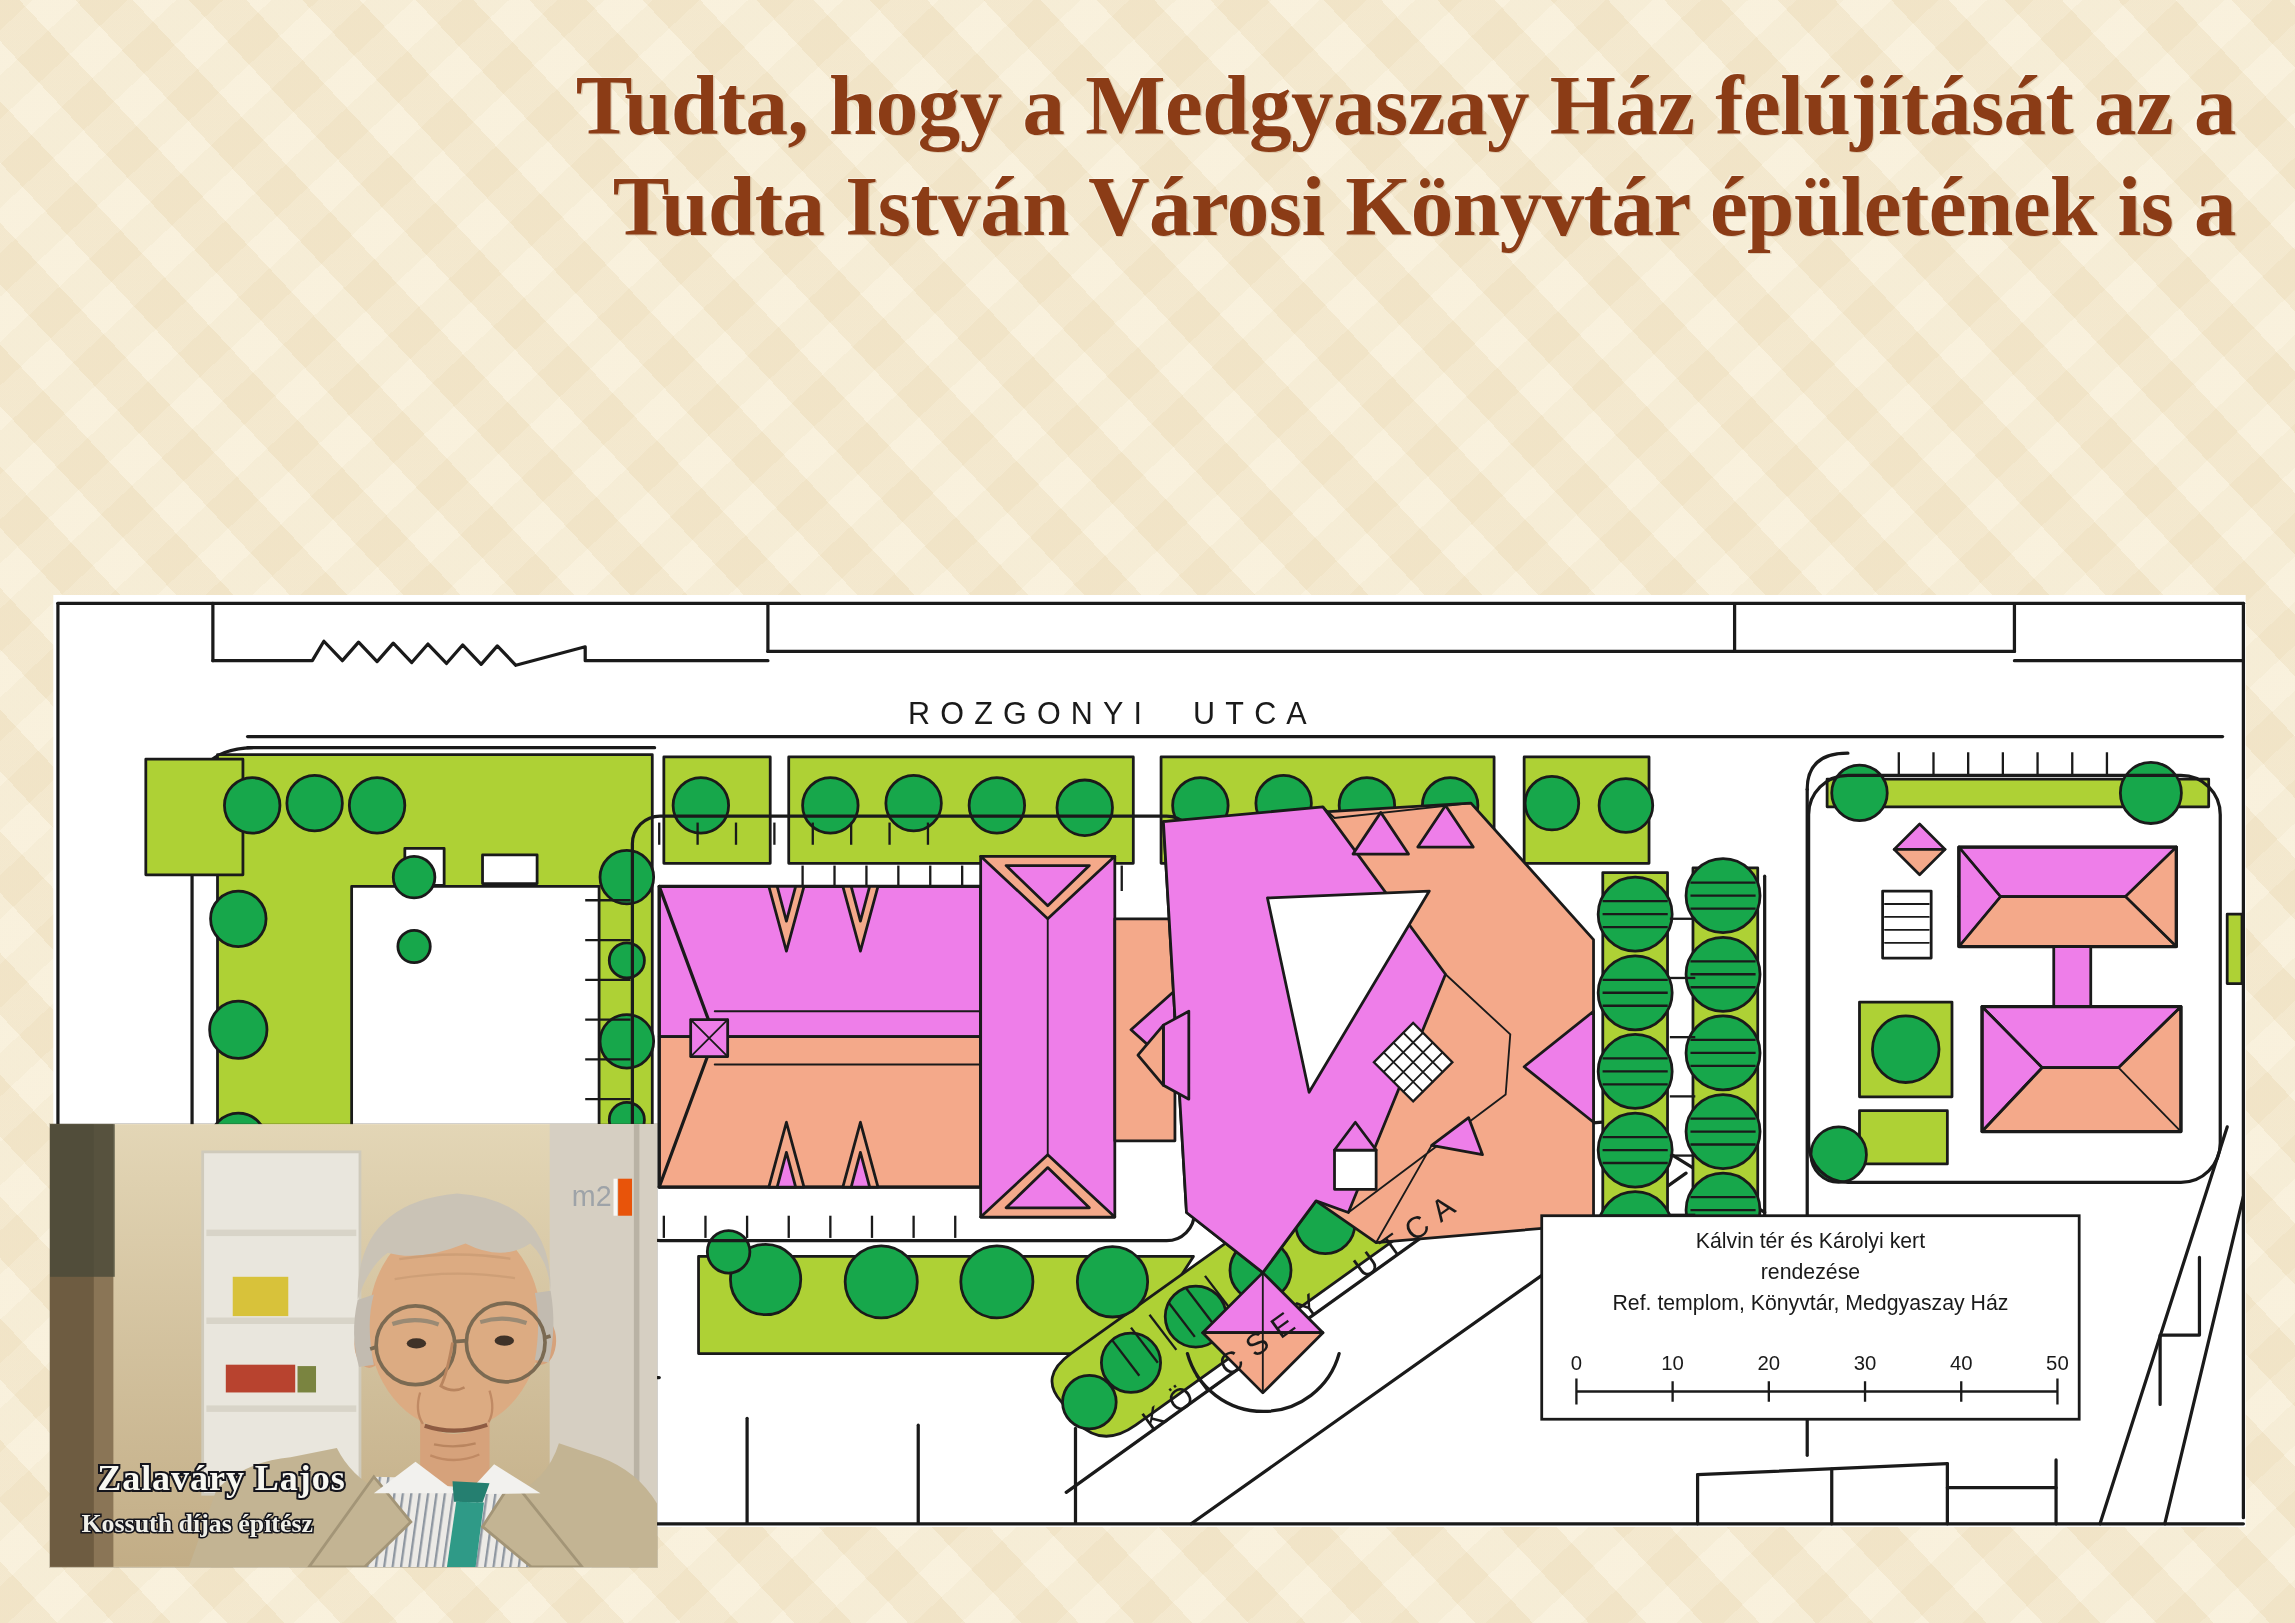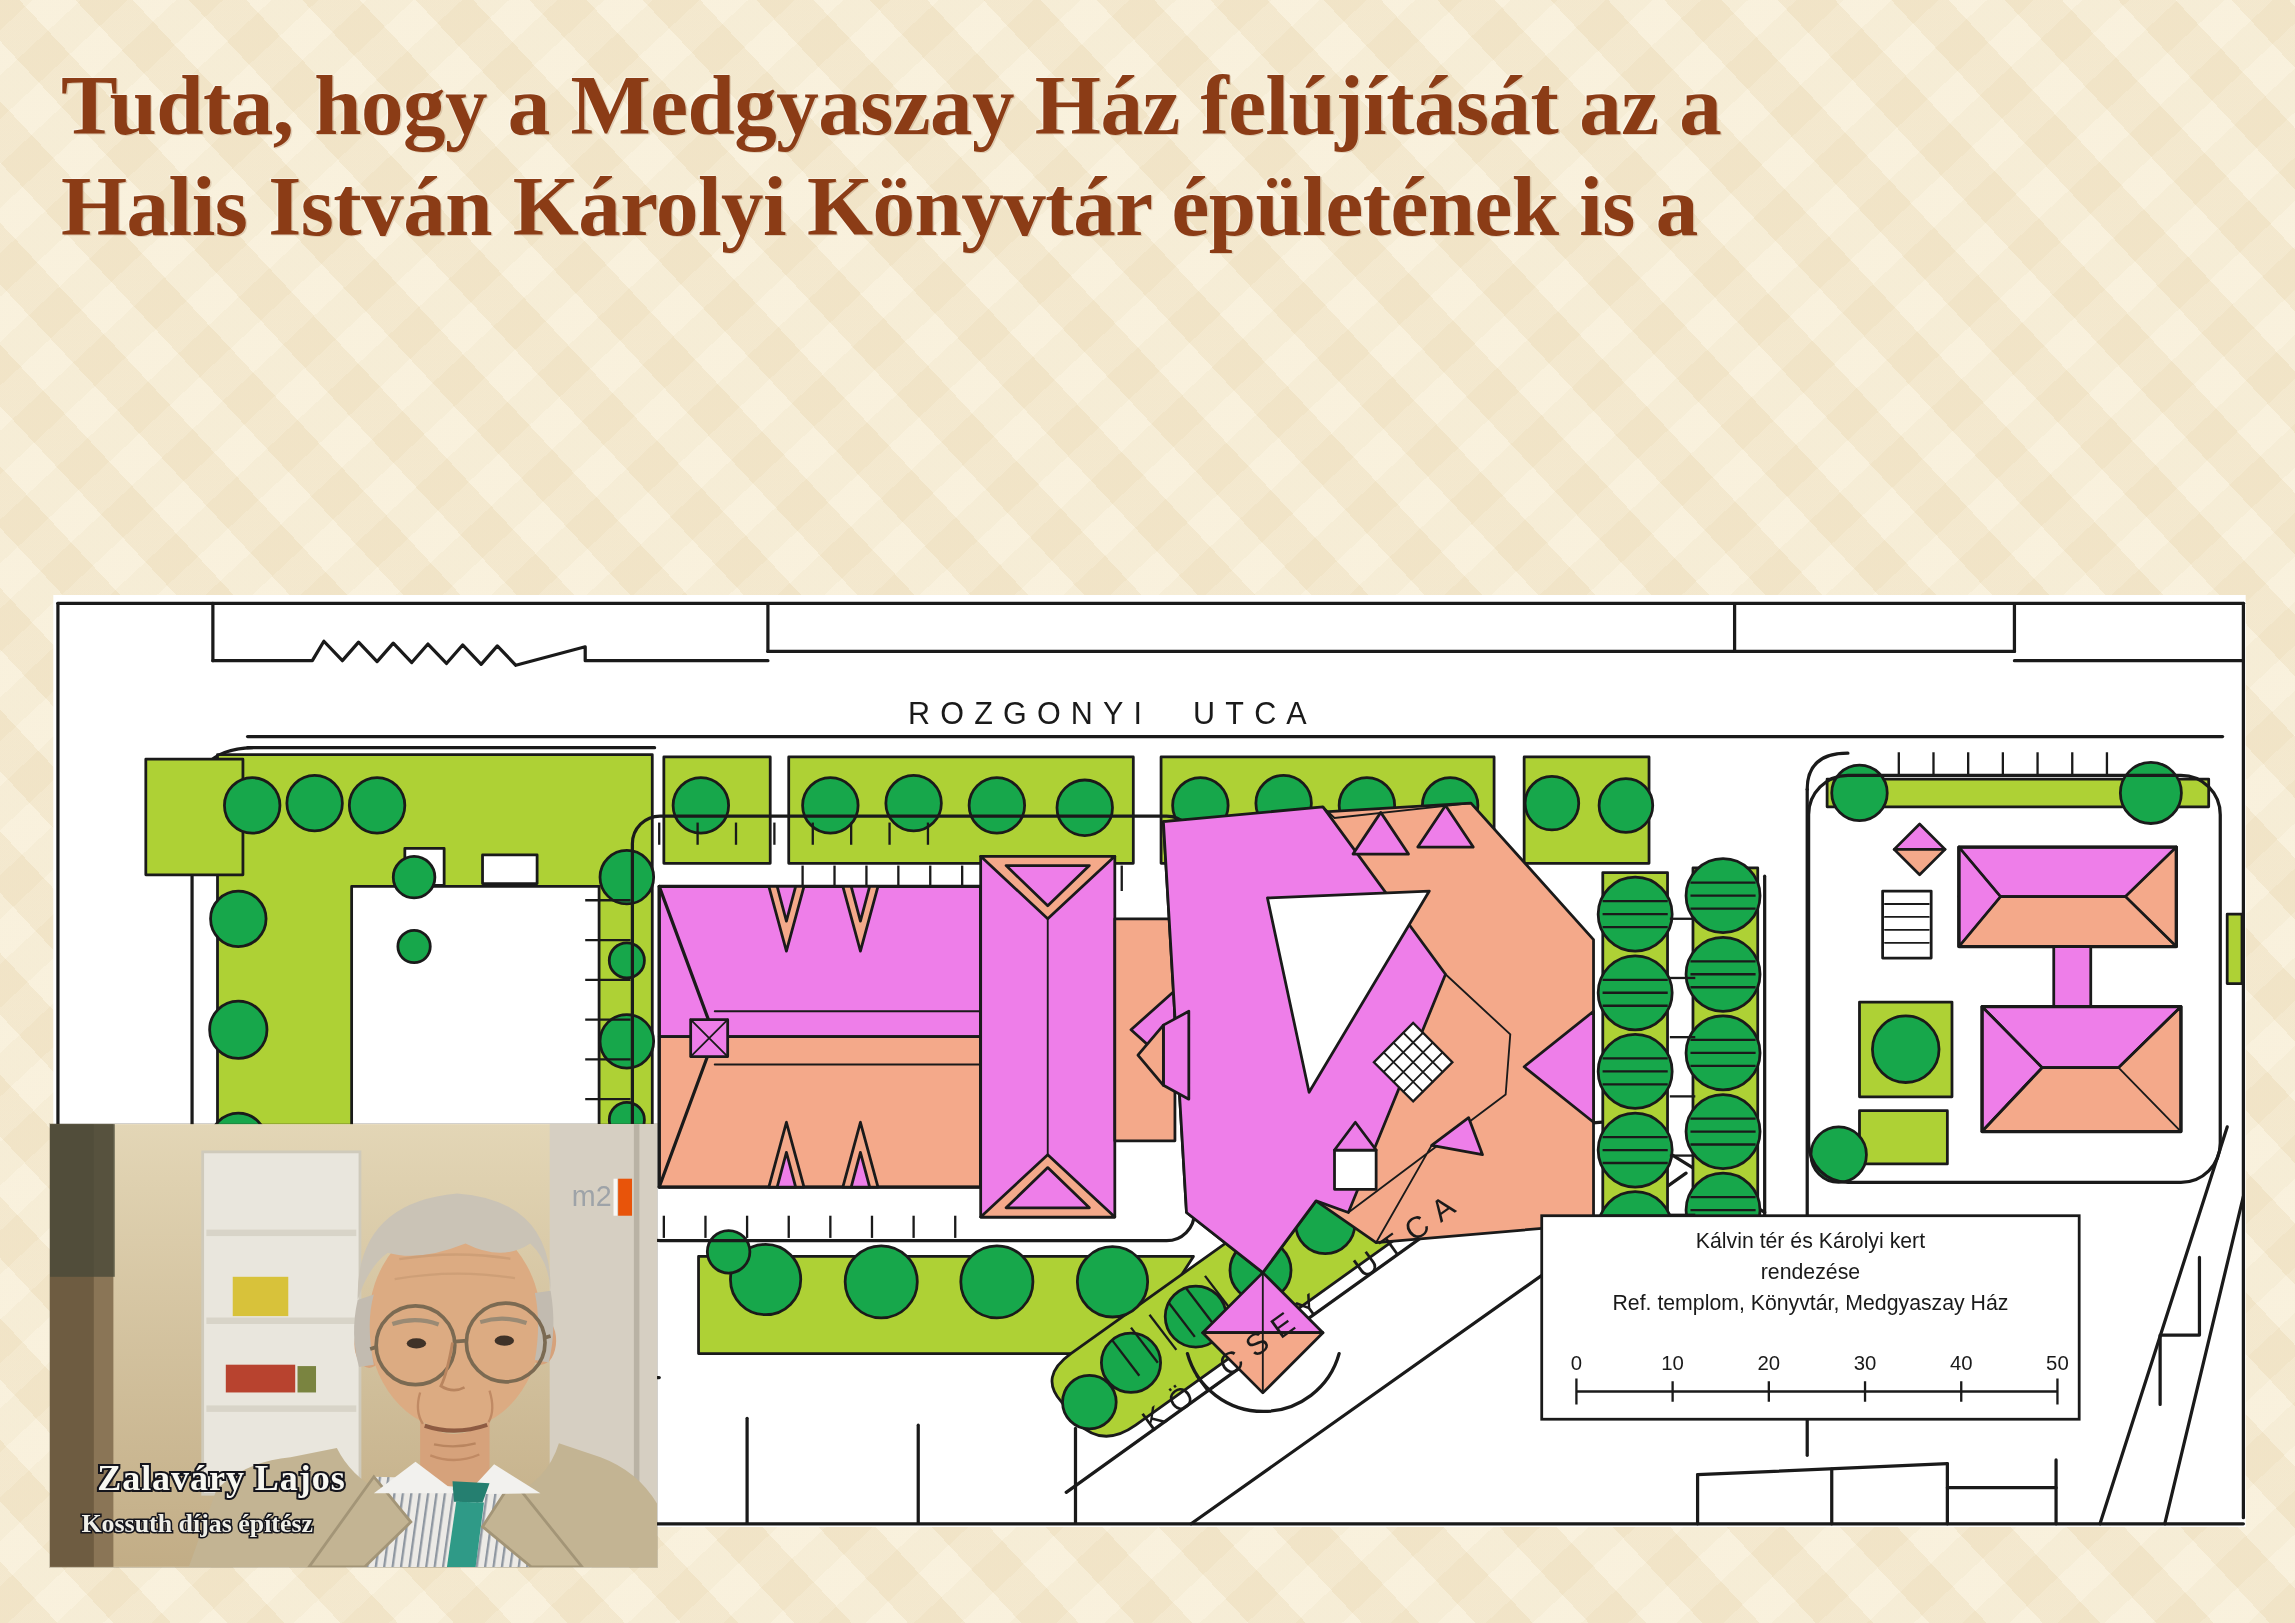--- a/index.html
+++ b/index.html
@@ -11,20 +11,21 @@
       repeating-linear-gradient(47deg, rgba(227,207,168,.18) 0 42px, rgba(255,252,242,.22) 42px 83px),
       repeating-linear-gradient(-43deg, rgba(232,214,178,.15) 0 32px, rgba(252,246,232,.18) 32px 65px);
   }
   .slide{position:relative;width:2295px;height:1623px;}
   .title-block{
     position:absolute;left:61px;top:55px;width:2175px;
     color:var(--title-color,#8b3c16);
     font-weight:bold;font-size:85px;line-height:101px;letter-spacing:-0.5px;
     text-shadow:-1.4px -1.4px 0.9px rgba(255,255,255,.40), 1.4px 1.4px 0.5px rgba(120,60,20,.18);
     white-space:nowrap;
+    text-align:right;
   }
   .map-wrap{position:absolute;left:53px;top:595px;width:2193px;height:932px;}
   .photo-wrap{position:absolute;left:50px;top:1124px;width:607px;height:443px;box-shadow:0 0 0 0.9px rgba(60,50,30,.25);}
   svg{display:block}
   .ln{fill:none;stroke:var(--line,#1a1a1a);stroke-width:7;stroke-linecap:round;stroke-linejoin:round;}
   .ln4{fill:none;stroke:var(--line,#1a1a1a);stroke-width:4;stroke-linecap:round;}
   .lawn{fill:var(--lawn,#aed135);stroke:var(--line,#1a1a1a);stroke-width:6;stroke-linejoin:round;}
   .wht{fill:#ffffff;stroke:var(--line,#1a1a1a);stroke-width:6;stroke-linejoin:round;}
   .vio{fill:var(--roof_violet,#ee7ee9);stroke:var(--line,#1a1a1a);stroke-width:6;stroke-linejoin:round;}
   .sal{fill:var(--roof_salmon,#f4a98a);stroke:var(--line,#1a1a1a);stroke-width:6;stroke-linejoin:round;}
@@ -34,21 +35,21 @@
   .cap2{font-family:"Liberation Serif",serif;font-weight:bold;font-size:56px;fill:#efefe8;stroke:#15151c;stroke-width:7px;paint-order:stroke;}
   .m2logo{font-family:"Liberation Sans",sans-serif;font-size:62px;fill:#9aa0a6;opacity:.92;}
 </style>
 </head>
 <body>
 
 <div class="slide">
 
   <div class="title-block">
     <div>Tudta, hogy a Medgyaszay Ház felújítását az a</div>
-    <div>Halis István Károlyi Könyvtár épületének is a</div>
+    <div>Tudta István Városi Könyvtár épületének is a</div>
   </div>
 
   <div class="map-wrap">
   <svg id="map-svg" width="2193" height="932" viewBox="0 0 4740 2015">
     <rect x="0" y="0" width="4740" height="2015" fill="#ffffff"></rect>
 
     <g>
       <path class="ln" d="M10,18 H4735"></path>
       <path class="ln" d="M10,18 V2005"></path>
       <path class="ln" d="M10,2008 H4735"></path>

